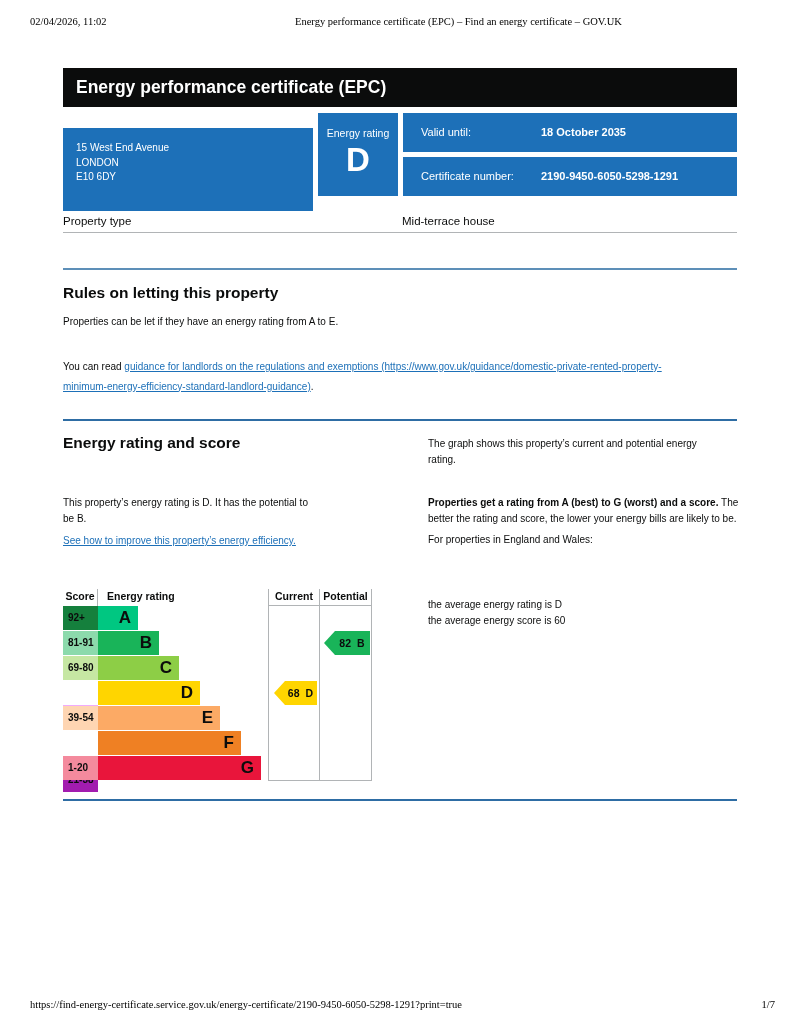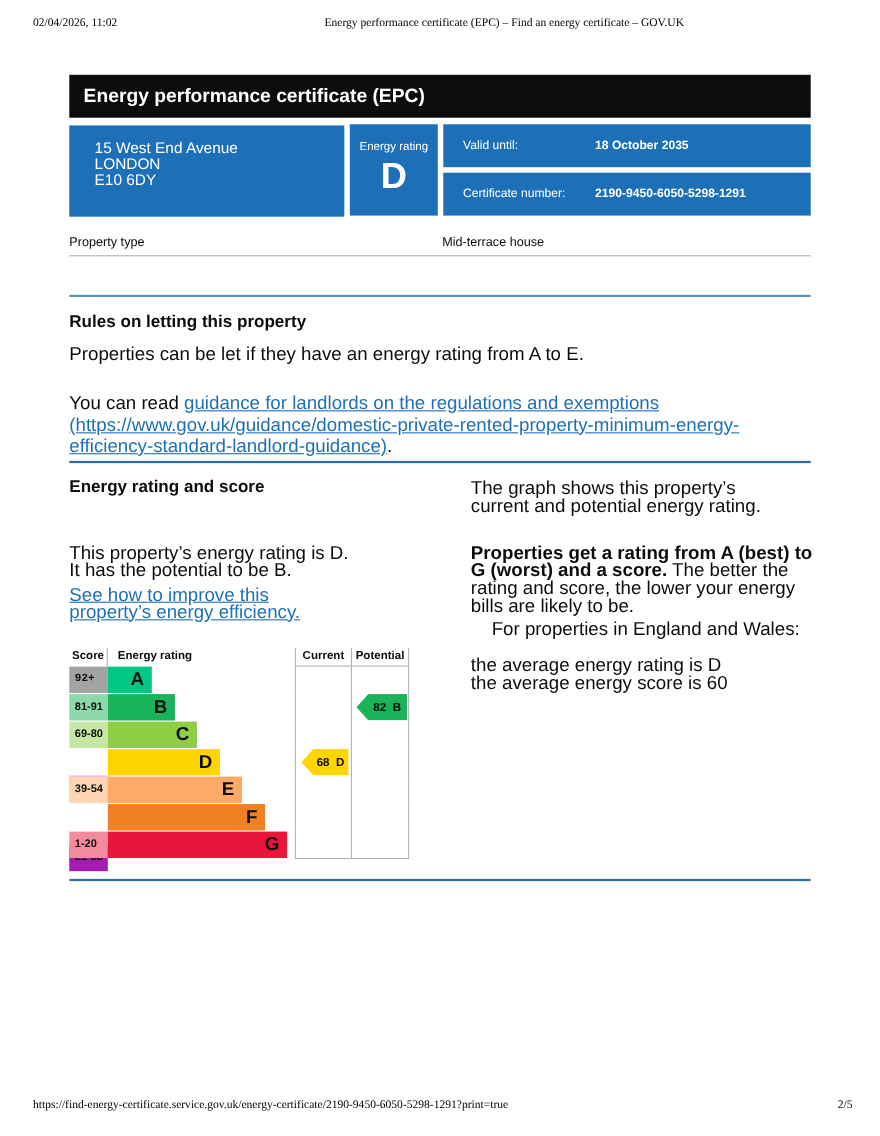--- a/index.html
+++ b/index.html
@@ -23,21 +23,21 @@
 
   
   .banner {
     position: absolute; left: 63px; top: 68px; width: 674px; height: 39px;
     background: var(--banner-bg, #0b0c0c); color: #fff;
     font-size: 17.5px; font-weight: bold; line-height: 39px; padding-left: 13px;
   }
 
   
   .bluebox { position: absolute; background: var(--accent, #1d70b8); color: #fff; }
-  .address-box { left: 63px; top: 114px; width: 250px; height: 83px; padding: 13px 0 0 23px; font-size: 14px; line-height: 14.5px; }
+  .address-box { left: 63px; top: 128px; width: 250px; height: 83px; padding: 13px 0 0 13px; font-size: 10px; line-height: 14.5px; }
   .rating-box  { left: 318px; top: 113px; width: 80px; height: 83px; text-align: center; }
   .rating-box .rating-label { font-size: 10.5px; margin-top: 14px; }
   .rating-box .rating-letter { font-size: 33px; font-weight: bold; line-height: 40px; margin-top: 1px; }
   .valid-box { left: 403px; top: 113px; width: 334px; height: 39px; }
   .cert-box  { left: 403px; top: 157px; width: 334px; height: 39px; }
   .kv-label { position: absolute; left: 18px; top: 0; line-height: 39px; font-size: 11px; }
   .kv-value { position: absolute; left: 138px; top: 0; line-height: 39px; font-size: 11px; font-weight: bold; }
 
   
   .details { position: absolute; left: 63px; top: 209px; width: 674px; font-size: 11.5px; }
@@ -47,31 +47,31 @@
   .divider  { position: absolute; left: 63px; width: 674px; height: 2px; background: var(--divider, #2e6da4); }
   .divider.light { background: var(--divider-light, #5d8fb8); }
   #divider-1 { top: 268px; }
   #divider-2 { top: 419px; }
   #divider-3 { top: 799px; }
 
   .h2 { position: absolute; left: 63px; font-size: 15.5px; font-weight: bold; }
   #rules-heading { top: 284px; }
   #score-heading { top: 434px; }
 
-  .body-text { position: absolute; font-size: 17px; line-height: 16px; color: var(--text, #0b0c0c); }
+  .body-text { position: absolute; font-size: 10px; line-height: 16px; color: var(--text, #0b0c0c); }
   #rules-para { left: 63px; top: 314px; width: 660px; }
   #rules-link-para { left: 63px; top: 357px; width: 610px; line-height: 19.5px; }
   a, .link { color: var(--link, #1d70b8); text-decoration: underline; cursor: pointer; }
 
   #score-para { left: 63px; top: 474px; width: 258px; line-height: 15.5px; margin-top: 21px; }
   #score-link { left: 63px; top: 533px; width: 258px; line-height: 15.5px; display: block; }
 
   #right-para1 { left: 428px; top: 436px; width: 272px; }
   #right-para2 { left: 428px; top: 495px; width: 316px; }
-  #right-para3 { left: 428px; top: 564px; width: 316px; margin-left: 19px; }
+  #right-para3 { left: 428px; top: 532px; width: 316px; }
   #right-para4 { left: 428px; top: 597px; width: 316px; line-height: 15.5px; }
   .bold { font-weight: bold; }
 
   
   .epc-chart { position: absolute; left: 63px; top: 589px; width: 371px; height: 192px; font-size: 10.5px; }
   .epc-header { display: flex; height: 17px; font-weight: bold; }
   .epc-h { height: 17px; line-height: 15px; }
   .epc-h.score { width: 35px; text-align: center; border-right: 1px solid var(--gray, #b1b4b6); }
   .epc-h.rating { width: 170px; padding-left: 9px; }
   .epc-h.current { width: 52px; text-align: center; border-left: 1px solid var(--gray, #b1b4b6); border-right: 1px solid var(--gray, #b1b4b6); border-bottom: 1px solid var(--gray, #b1b4b6); }
@@ -160,21 +160,21 @@
 
   <div class="epc-chart">
     <div class="epc-header">
       <div class="epc-h score">Score</div>
       <div class="epc-h rating">Energy rating</div>
       <div class="epc-h current">Current</div>
       <div class="epc-h potential">Potential</div>
     </div>
     <div>
         <div class="epc-row">
-          <div class="epc-score" style="background: #a3a3a3; font-family: Liberation Mono, monospace;">92+</div>
+          <div class="epc-score" style="background: #15803d;">92+</div>
           <div class="epc-barcol">
             <div class="epc-bar" style="width: 40px; background: rgb(0, 199, 129);">A</div>
           </div>
           <div class="epc-colcell epc-current-cell"></div>
           <div class="epc-colcell epc-potential-cell"></div>
         </div>
         <div class="epc-row">
           <div class="epc-score" style="background: rgb(140, 218, 172);">81-91</div>
           <div class="epc-barcol">
             <div class="epc-bar" style="width: 61px; background: rgb(25, 180, 89);">B</div>
@@ -227,15 +227,15 @@
       <span class="arrow-score">68</span><span class="gap"></span><span class="arrow-letter">D</span>
     </div>
     <div id="potential-arrow" class="epc-arrow" style="top: 42px; background: rgb(25, 180, 89);">
       <span class="arrow-score">82</span><span class="gap"></span><span class="arrow-letter">B</span>
     </div>
   </div>
 
   <div id="divider-3" class="divider"></div>
 
   <div class="serif footer-url">https://find-energy-certificate.service.gov.uk/energy-certificate/2190-9450-6050-5298-1291?print=true</div>
-  <div class="serif footer-page">2/5</div>
+  <div class="serif footer-page">1/7</div>
 
 </div>
 
 </body></html>

